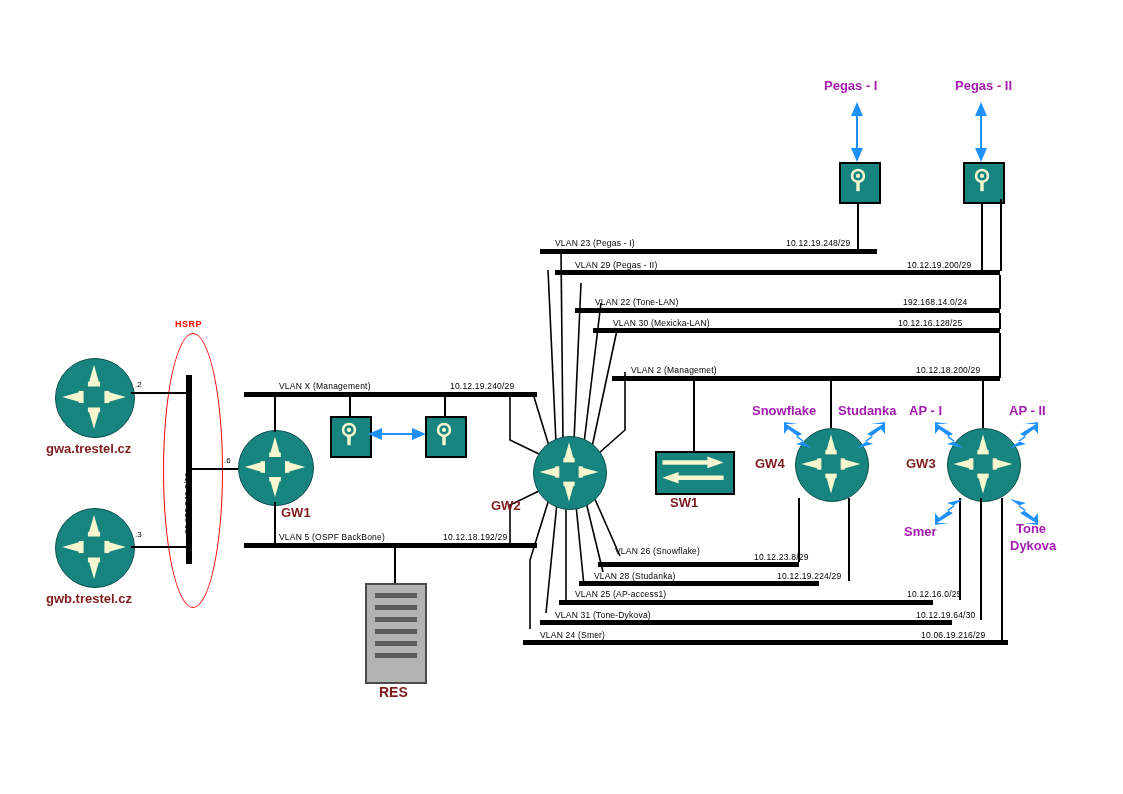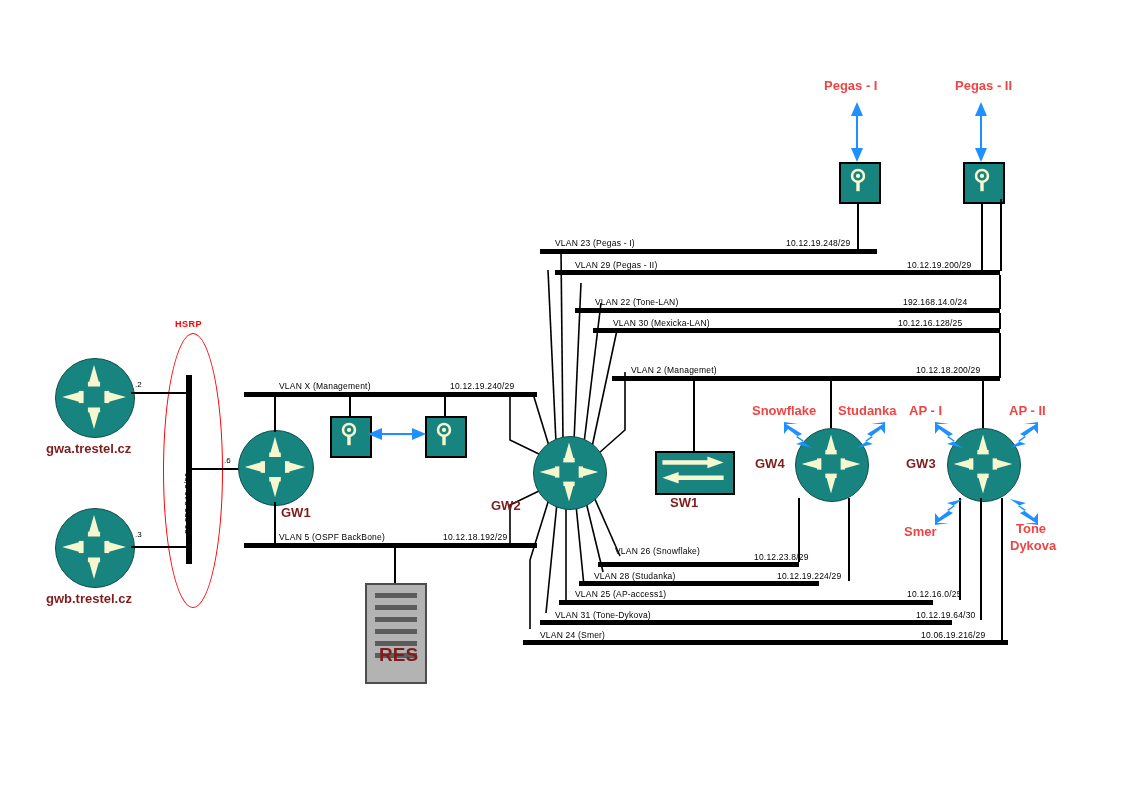--- a/index.html
+++ b/index.html
@@ -24,21 +24,21 @@
   .srv{position:absolute;background:#b3b3b3;border:2px solid #4d4d4d;}
   .srv-slot{position:absolute;background:#5c5c5c;height:5px;left:8px;right:8px;}
 
   .smalltick{position:absolute;font-size:8px;color:#000;white-space:nowrap;}
 
   .hsrp-ellipse{position:absolute;border:1.5px solid #ff0000;border-radius:50%;}
   .hsrp-text{position:absolute;color:#ff0000;font-size:9px;font-weight:bold;letter-spacing:.5px;}
   .vert-ip{position:absolute;font-size:8.5px;color:#000;white-space:nowrap;
            transform:rotate(-90deg);transform-origin:0 0;}
   .blue-arrow{position:absolute;}
-  .edgelabel{position:absolute;font-weight:bold;color:#ef4444;white-space:nowrap;text-align:left;}
+  .edgelabel{position:absolute;font-weight:bold;color:#a21caf;white-space:nowrap;text-align:left;}
 </style>
 </head>
 <body>
 
 <div id="canvas">
 
   <div class="router" style="left:55px;top:358px;width:78px;height:78px;">
     <svg width="76" height="76" viewBox="0 0 100 100" aria-hidden="true">
       <g fill="#f7f7cf">
         <polygon points="50,8 42,36 58,36"></polygon>
@@ -139,21 +139,21 @@
 
   <div class="vline" style="left:394px;top:547px;height:36px;"></div>
   <div class="srv" style="left:365px;top:583px;width:58px;height:97px;">
     <div class="srv-slot" style="top:8px;"></div>
     <div class="srv-slot" style="top:20px;"></div>
     <div class="srv-slot" style="top:32px;"></div>
     <div class="srv-slot" style="top:44px;"></div>
     <div class="srv-slot" style="top:56px;"></div>
     <div class="srv-slot" style="top:68px;"></div>
   </div>
-  <div class="devname" style="left:379px;top:644px;font-size:19px;">RES</div>
+  <div class="devname" style="left:379px;top:684px;font-size:14px;">RES</div>
 
   <svg style="position:absolute;left:0;top:0;" width="1123" height="794" aria-hidden="true">
     <g stroke="#000" stroke-width="1.6" fill="none">
 
       <path d="M549,446 L534,397"></path>
       <path d="M556,443 L548,270"></path>
       <path d="M563,441 L561,250"></path>
       <path d="M574,441 L581,283"></path>
       <path d="M584,443 L601,303"></path>
       <path d="M592,447 L617,330"></path>

